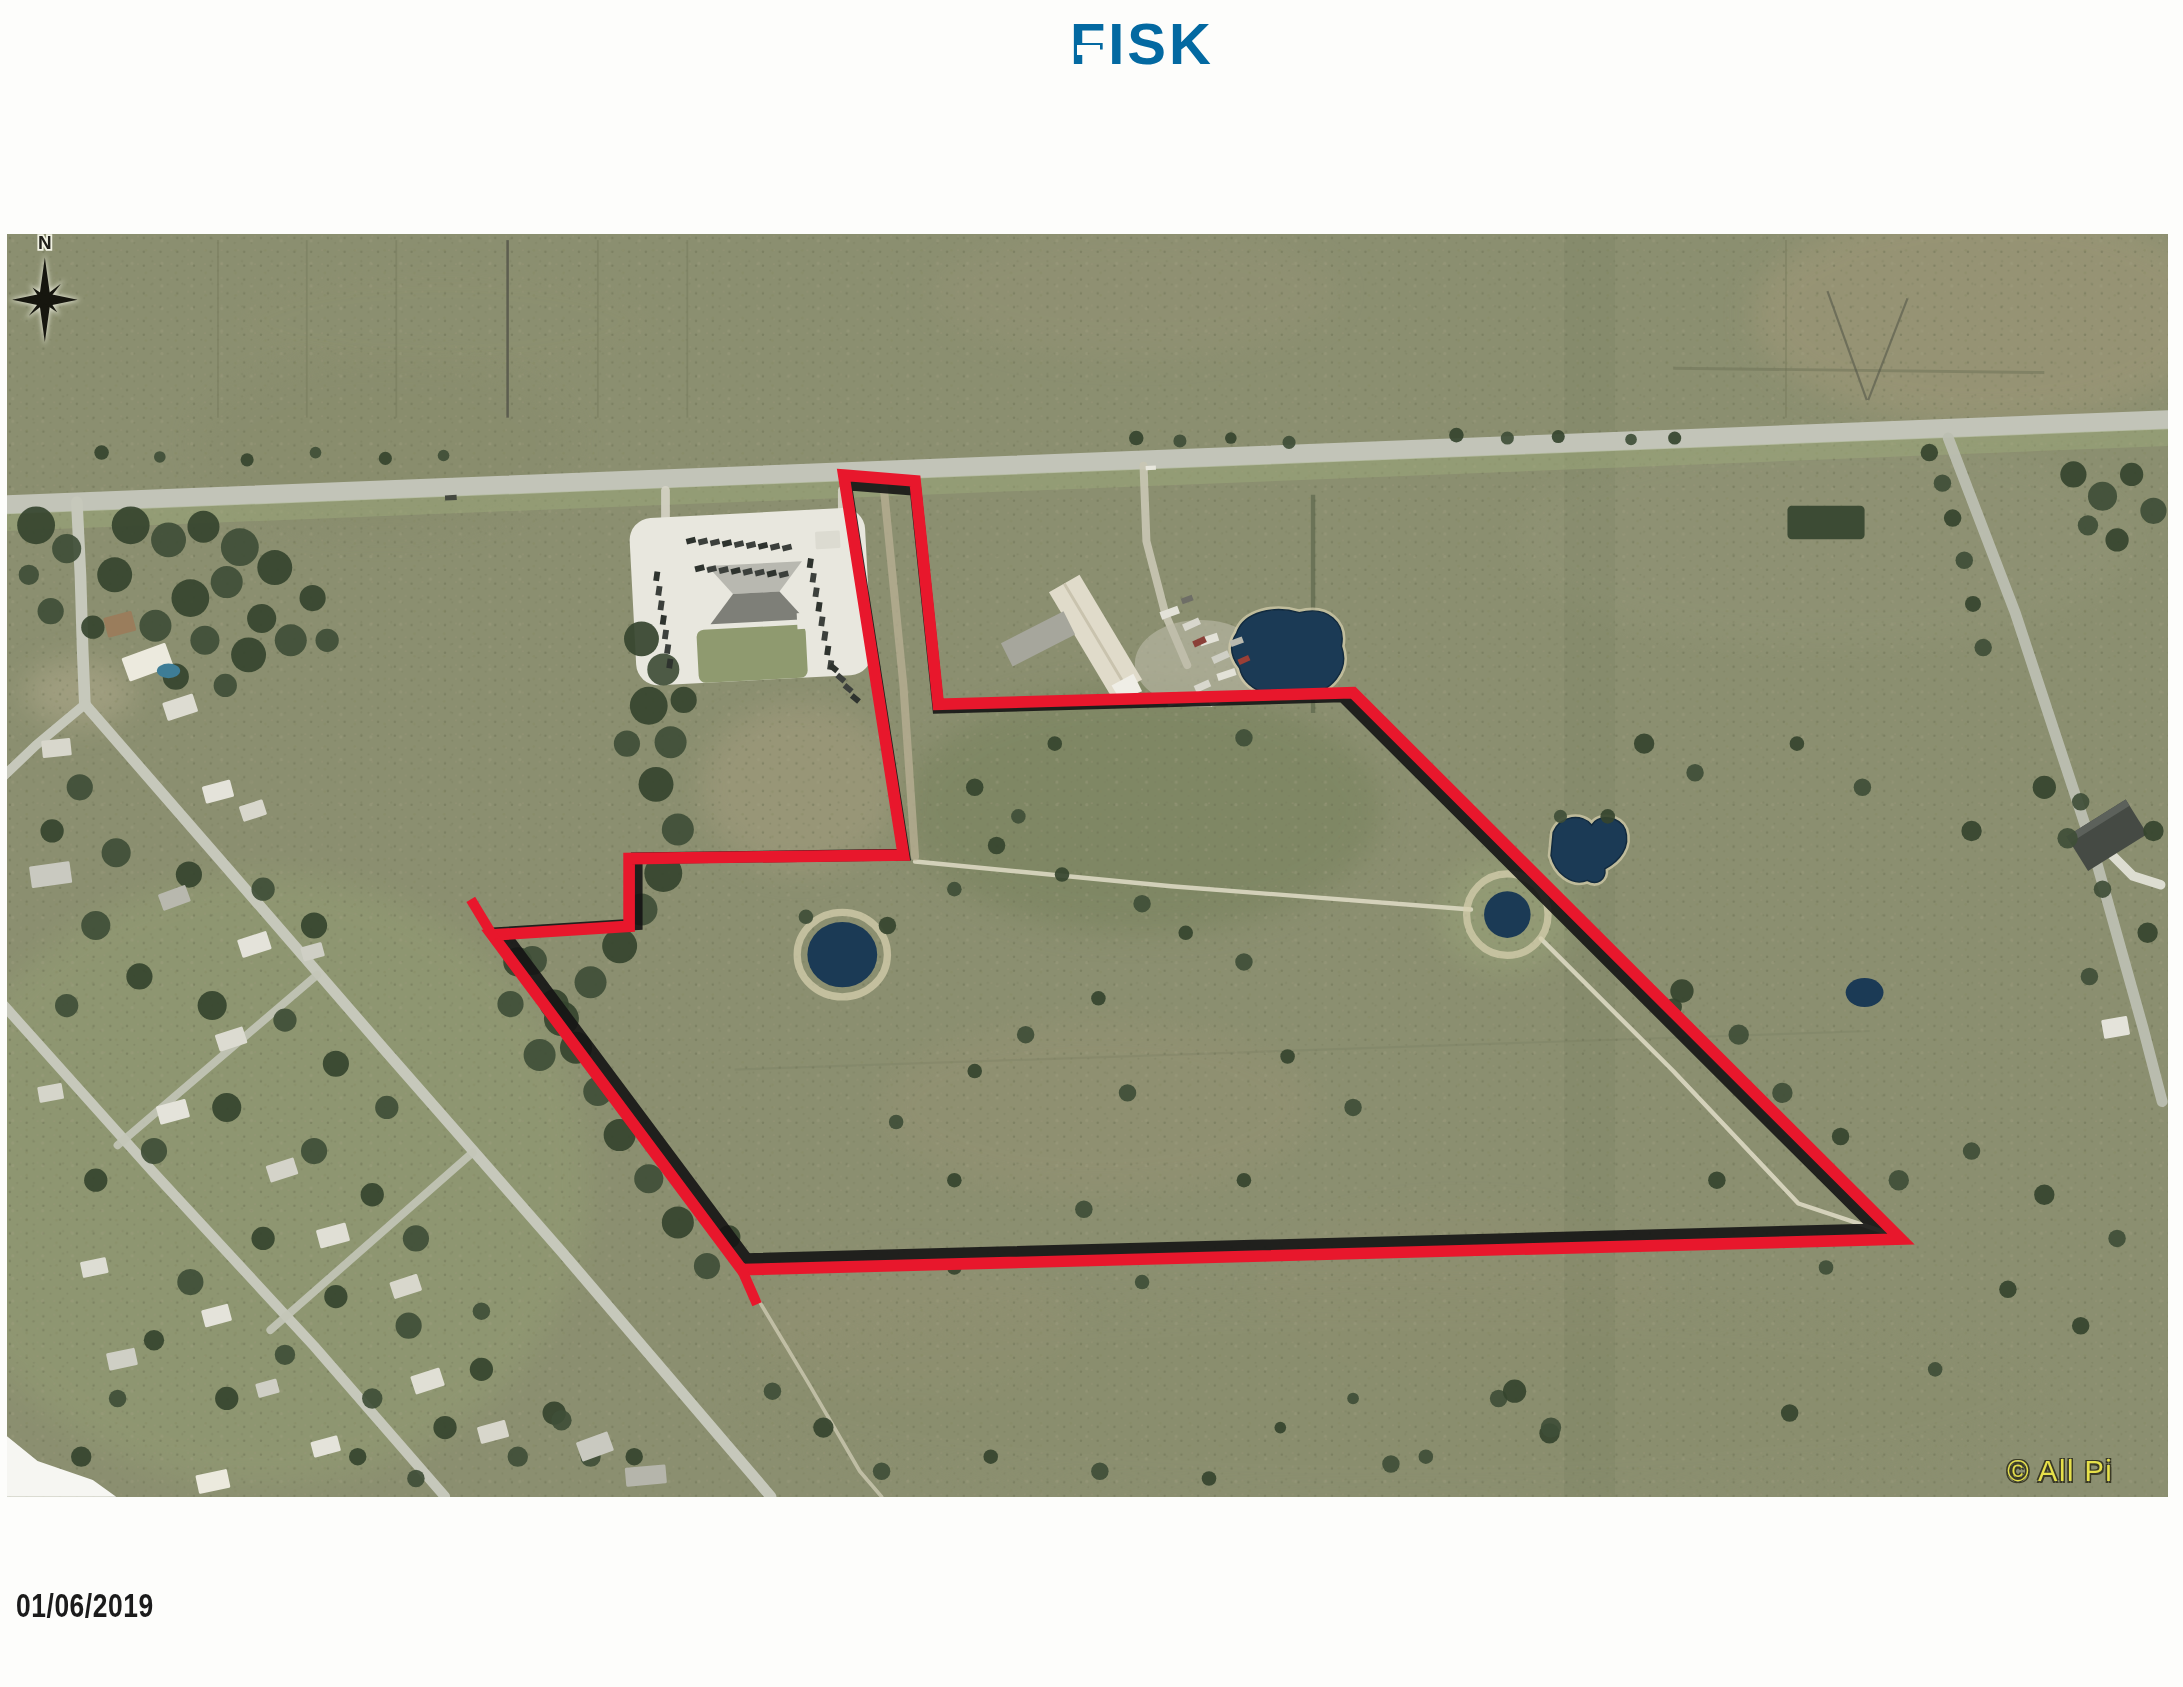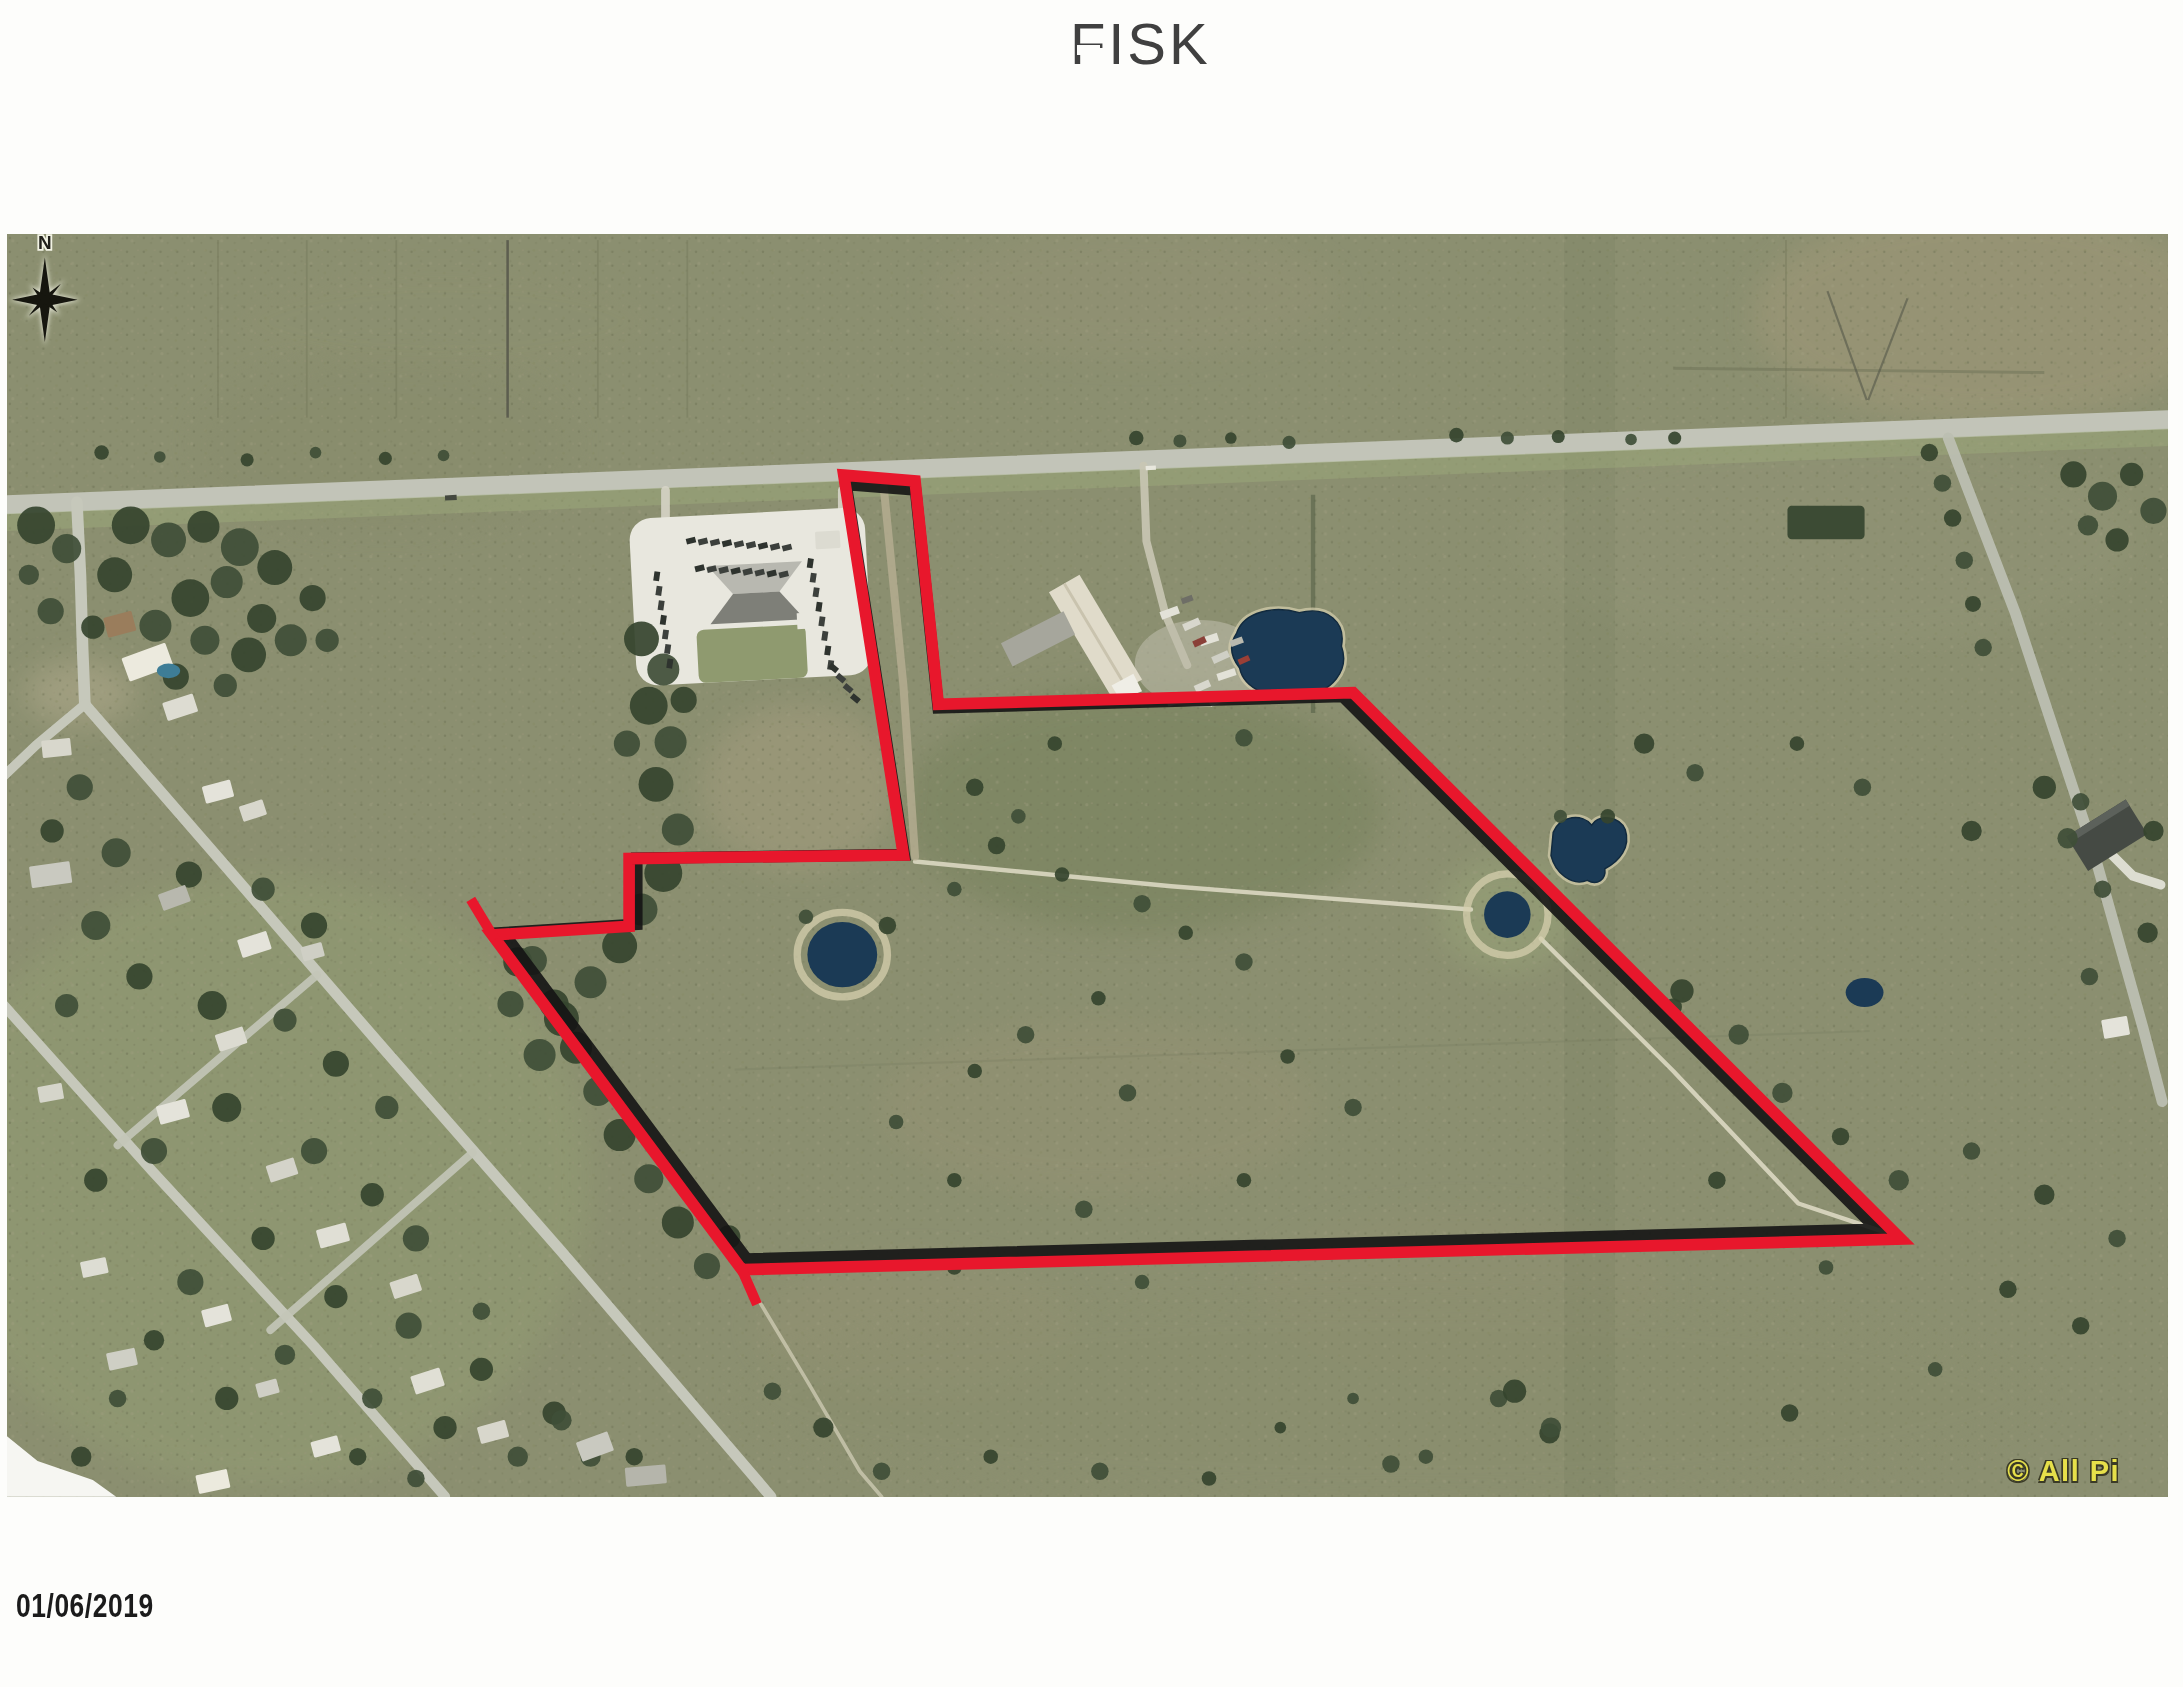--- a/index.html
+++ b/index.html
@@ -1,23 +1,23 @@
 <!DOCTYPE html>
 <html style="font-size:11.6px"><head>
 <meta charset="utf-8">
 <style>
   html,body{margin:0;padding:0;background:#ffffff;}
   #page{position:relative;width:2183px;height:1688px;background:#fdfdfb;overflow:hidden;
         font-family:"Liberation Sans",sans-serif;}
-  #page-title{position:absolute;left:1070px;top:14.6px;font-size:58px;font-weight:normal;
-        letter-spacing:2.9px;color:#404040;line-height:1;}
+  #page-title{position:absolute;left:1070px;top:14.6px;font-size:58px;font-weight:bold;
+        letter-spacing:2.9px;color:#0369a1;line-height:1;}
   #title-cut{position:absolute;left:1077px;top:45px;width:23px;height:9.5px;background:#fdfdfb;}
   #map{position:absolute;left:7.3px;top:234px;width:2161px;height:1263px;background:#8b8f70;overflow:hidden;}
   #map svg{position:absolute;left:0;top:0;}
-  #watermark{position:absolute;left:2000px;top:1221px;font-size:29px;font-weight:bold;
+  #watermark{position:absolute;left:2000px;top:1221px;font-size:29px;font-weight:normal;
         color:#e6e04a;letter-spacing:1.5px;white-space:nowrap;
         text-shadow:1.5px 1.5px 0 #3a3a26,-1.5px -1.5px 0 #3a3a26,1.5px -1.5px 0 #3a3a26,-1.5px 1.5px 0 #3a3a26;}
   #date-label{position:absolute;left:16px;top:1587px;font-size:33px;font-weight:bold;color:#1b1b1b;
         transform:scaleX(0.8);transform-origin:left top;letter-spacing:0.7px;}
 </style>
 </head>
 <body>
 
 <div id="page">
   <div id="page-title">FISK</div>

